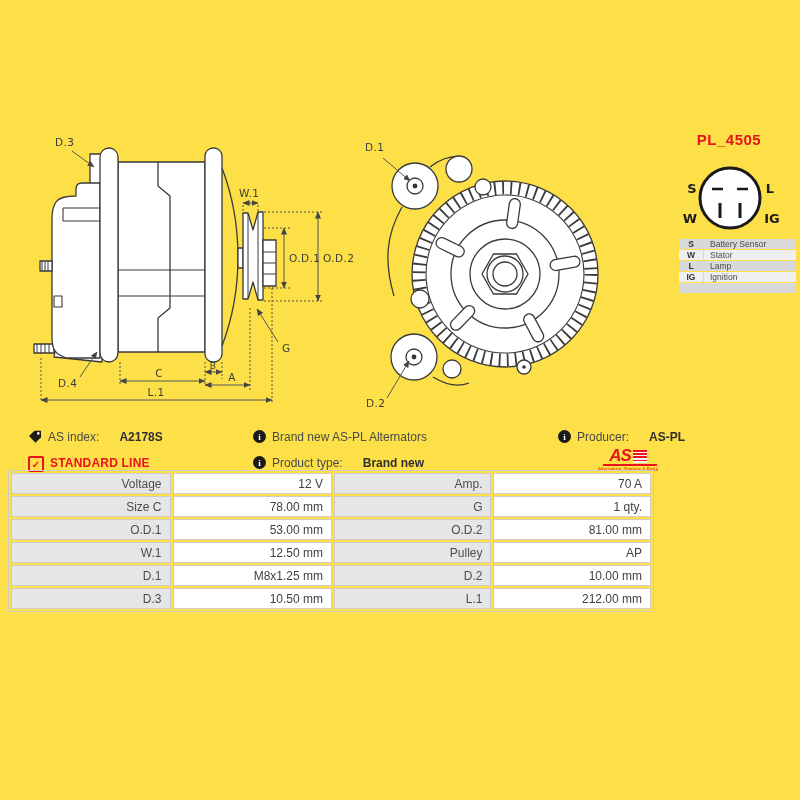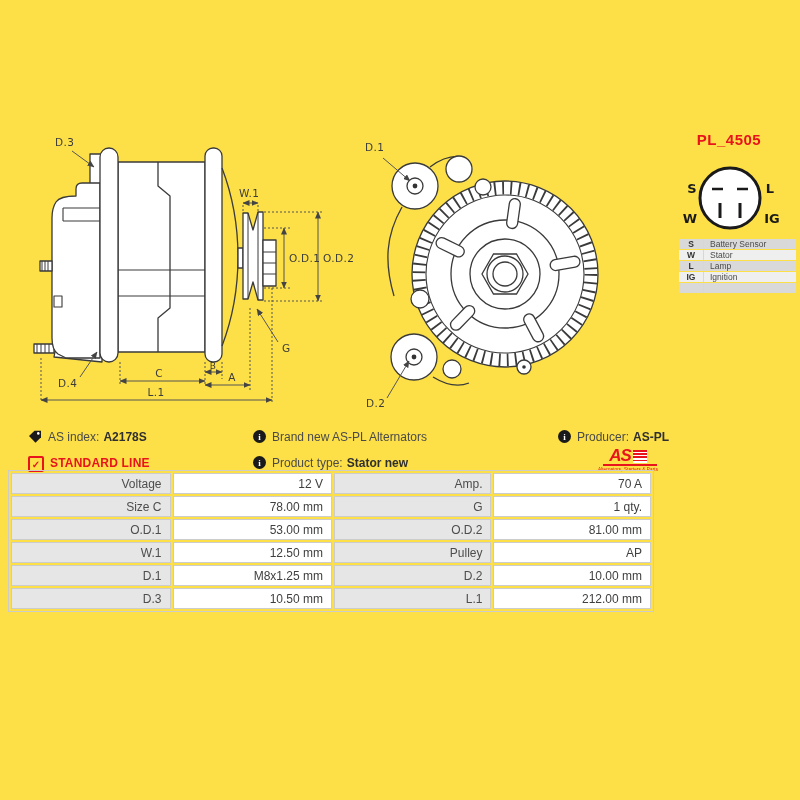--- a/index.html
+++ b/index.html
@@ -20,21 +20,21 @@
   .legend{position:absolute;left:678px;top:238px;width:119px;
           border-collapse:separate;border-spacing:1px;}
   .legend td{font-size:8.5px;color:#4a4a4a;height:10px;padding:0 0 0 6px;vertical-align:middle;}
   .legend td.k{width:24px;text-align:center;font-weight:bold;padding:0;color:#333;}
   .legend tr.g td{background:#d9d9d9;}
   .legend tr.w td{background:#efefef;}
 
   
   .info-item{position:absolute;height:16px;display:flex;align-items:flex-start;
              font-size:12px;color:#4a4a4a;white-space:nowrap;}
-  .info-item b{color:#2f2f2f;margin-left:4px;}
+  .info-item b{color:#2f2f2f;margin-left:20px;}
   .info-item .lbl{margin-left:6px;}
   .icon-info{width:13px;height:13px;border-radius:50%;background:#1a1a1a;color:#fff;
              font-size:9px;font-weight:bold;display:inline-flex;align-items:center;
              justify-content:center;flex:0 0 13px;font-family:"Liberation Serif",serif;}
   .icon-tag{width:14px;height:14px;flex:0 0 14px;}
   .icon-check{width:12px;height:12px;border:2px solid #e8131d;border-radius:2px;
               color:#e8131d;font-size:10px;font-weight:bold;display:inline-flex;
               align-items:center;justify-content:center;flex:0 0 12px;}
   .std-line{color:#e8131d;font-weight:bold;letter-spacing:.2px;}
   .as-logo{position:absolute;left:597px;top:448px;width:62px;text-align:center;}
@@ -222,21 +222,21 @@
   </div>
 
   <div class="info-item" style="left:253px;top:430px">
     <span class="icon-info">i</span>
     <span class="lbl">Brand new AS-PL Alternators</span>
   </div>
 
   <div class="info-item" style="left:253px;top:456px">
     <span class="icon-info">i</span>
     <span class="lbl">Product type:</span>
-    <b>Stator new</b>
+    <b>Brand new</b>
   </div>
 
   <div class="info-item" style="left:558px;top:430px">
     <span class="icon-info">i</span>
     <span class="lbl">Producer:</span>
     <b>AS-PL</b>
   </div>
 
   <div class="as-logo">
     <div class="mark">

